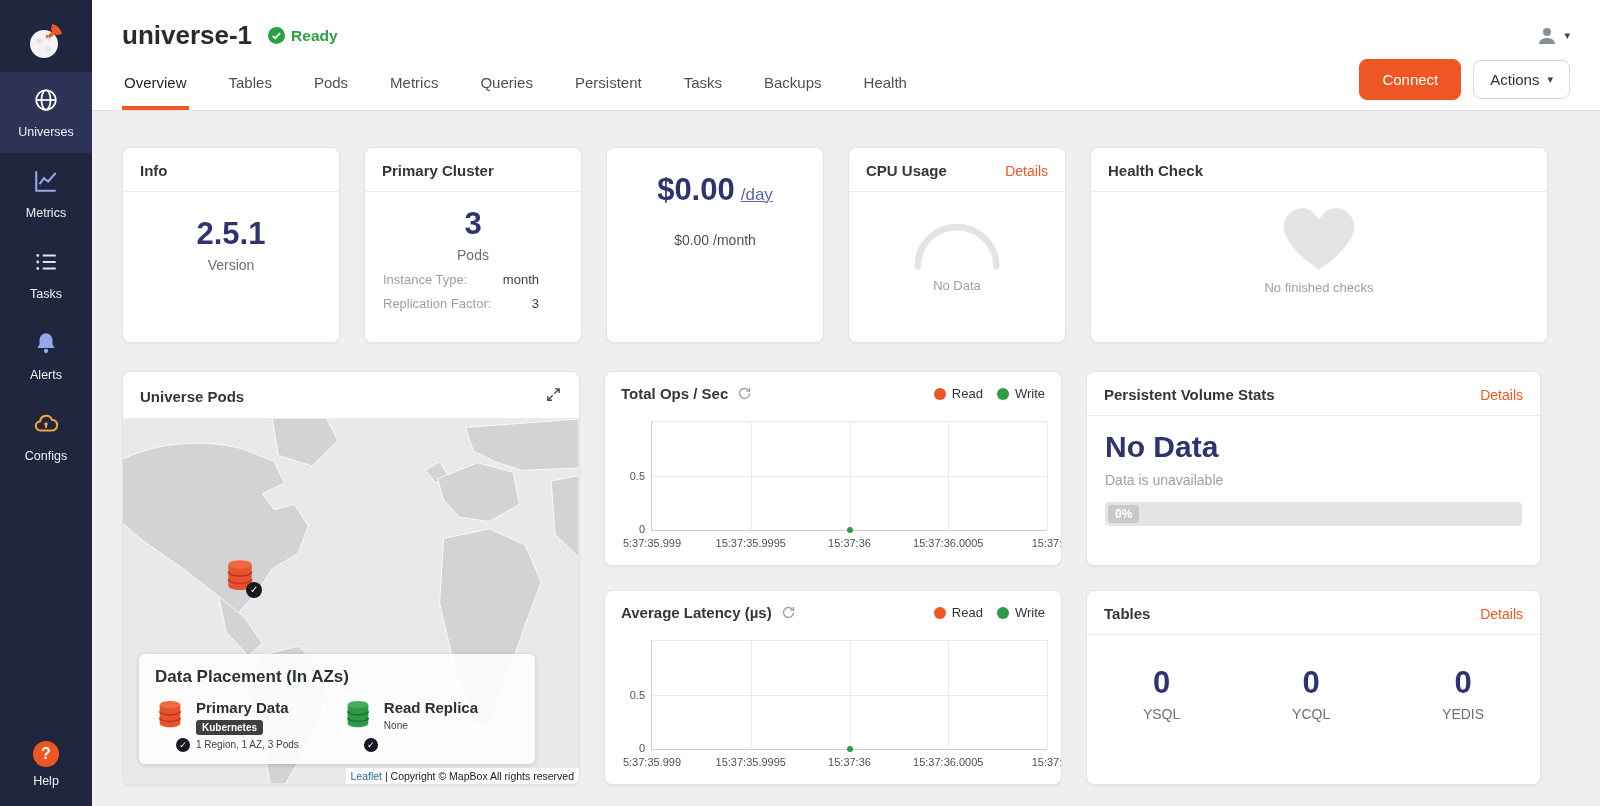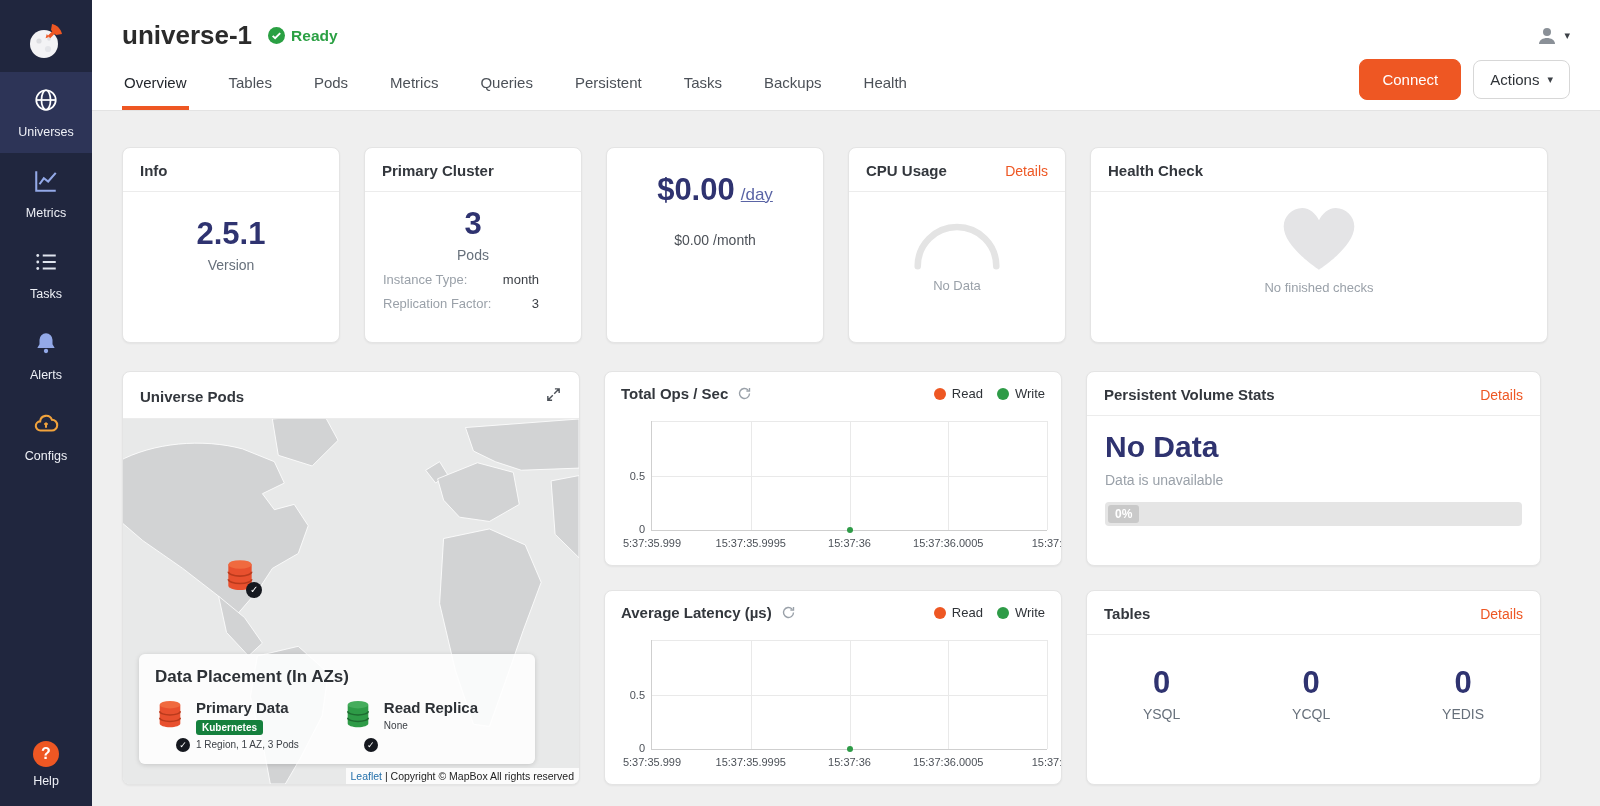--- a/index.html
+++ b/index.html
@@ -61,21 +61,21 @@
   .db-icon { position:relative; display:inline-block; }
   .db-badge { position:absolute; right:-5px; bottom:-2px; width:14px; height:14px; background:#15181f; border-radius:50%; color:#fff; font-size:9px; line-height:14px; text-align:center; }
   .map-marker { position:absolute; left:22%; top:38%; }
   .map-marker .db-badge { width:16px; height:16px; font-size:10px; line-height:16px; }
   .placement { position:absolute; left:16px; bottom:20px; width:396px; background:rgba(255,255,255,.87); border-radius:6px; padding:13px 16px 14px; box-shadow:0 1px 5px rgba(0,0,0,.15); }
   .placement-title { font-size:17px; font-weight:700; color:#2d3136; }
   .placement-row { display:flex; gap:44px; margin-top:12px; }
   .pc { display:flex; gap:11px; }
   .pc-text { display:flex; flex-direction:column; gap:4px; }
   .pc-label { font-size:15px; font-weight:700; color:#2d3136; }
-  .k8s-badge { align-self:flex-start; background:#15803d; color:#fff; font-size:10px; font-weight:700; padding:2px 6px; border-radius:3px; }
+  .k8s-badge { align-self:flex-start; background:#404040; color:#fff; font-size:10px; font-weight:700; padding:2px 6px; border-radius:3px; }
   .pc-desc { font-size:10px; color:#3c4046; }
   .attribution { position:absolute; right:0; bottom:0; background:rgba(255,255,255,.8); font-size:10.5px; font-weight:400; color:#1d1d1d; padding:2px 5px; white-space:nowrap; }
   .leaflet-link { color:#2470ab; cursor:pointer; }
 
   
   .chart-card { width:458px; height:195px; }
   .chart-card + .chart-card, .stack .card + .card { margin-top:24px; }
   .chart-head { display:flex; align-items:center; padding:13px 16px 11px; }
   .refresh { margin-left:9px; cursor:pointer; display:flex; }
   .legend { margin-left:auto; display:flex; align-items:center; gap:14px; font-size:13px; color:#2f3338; }

